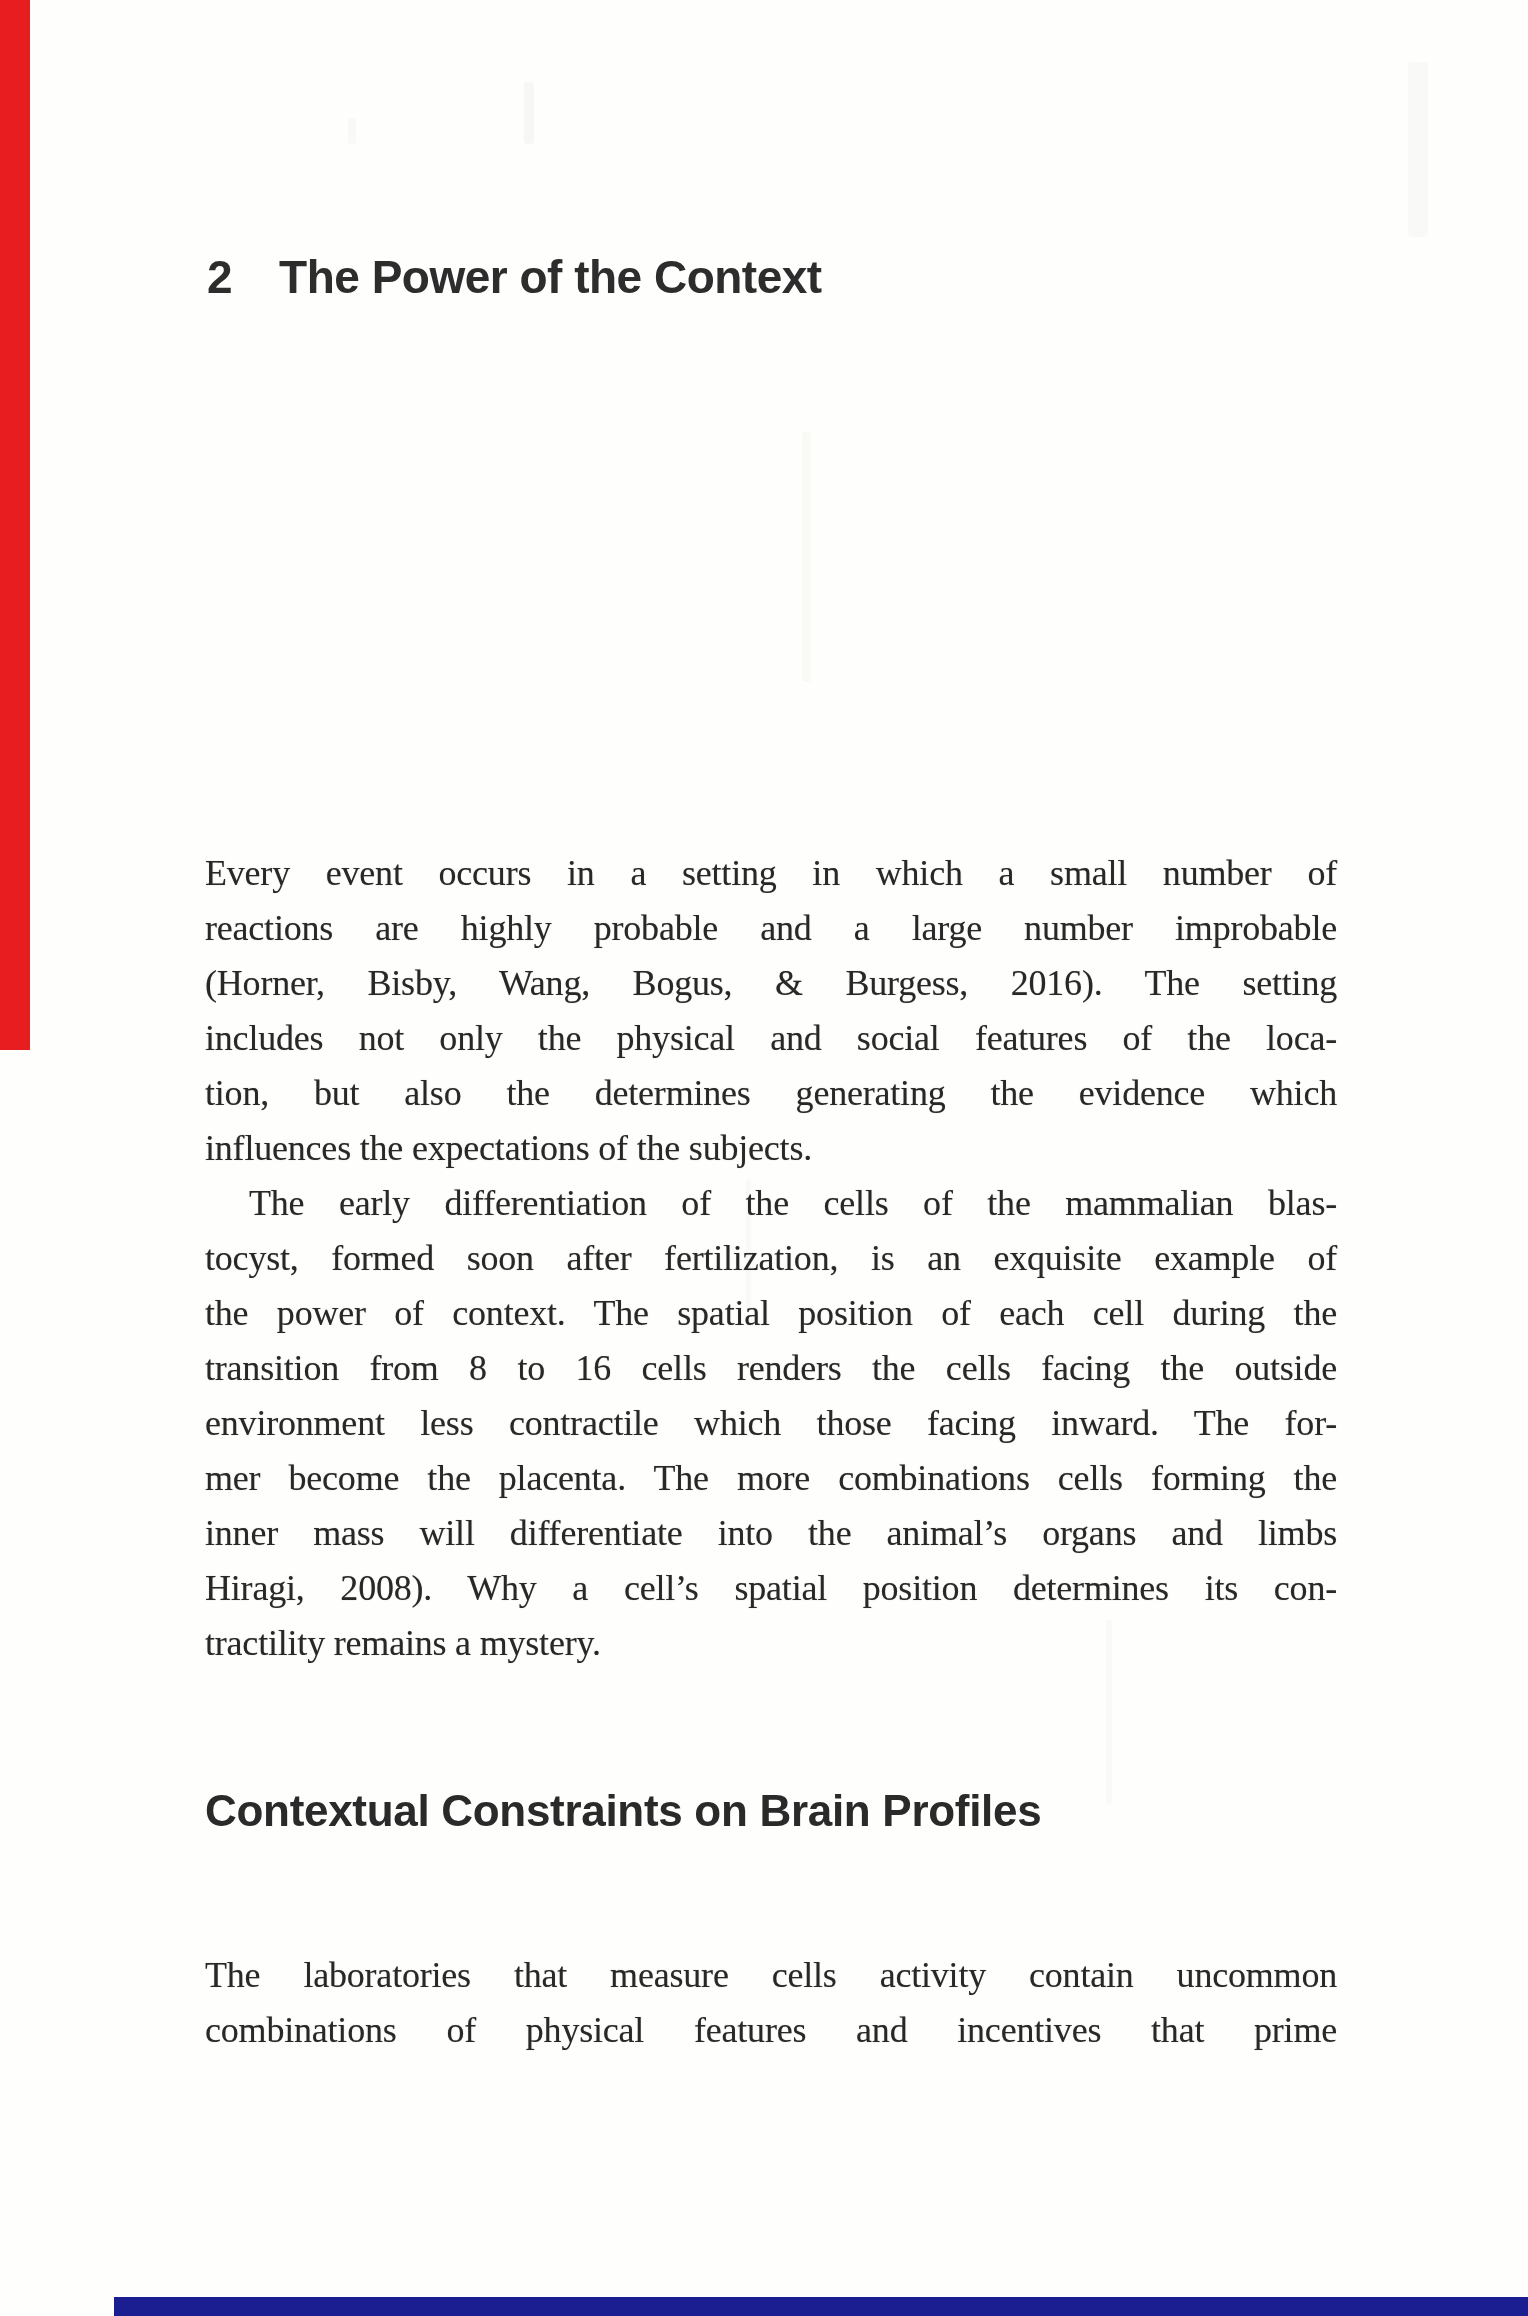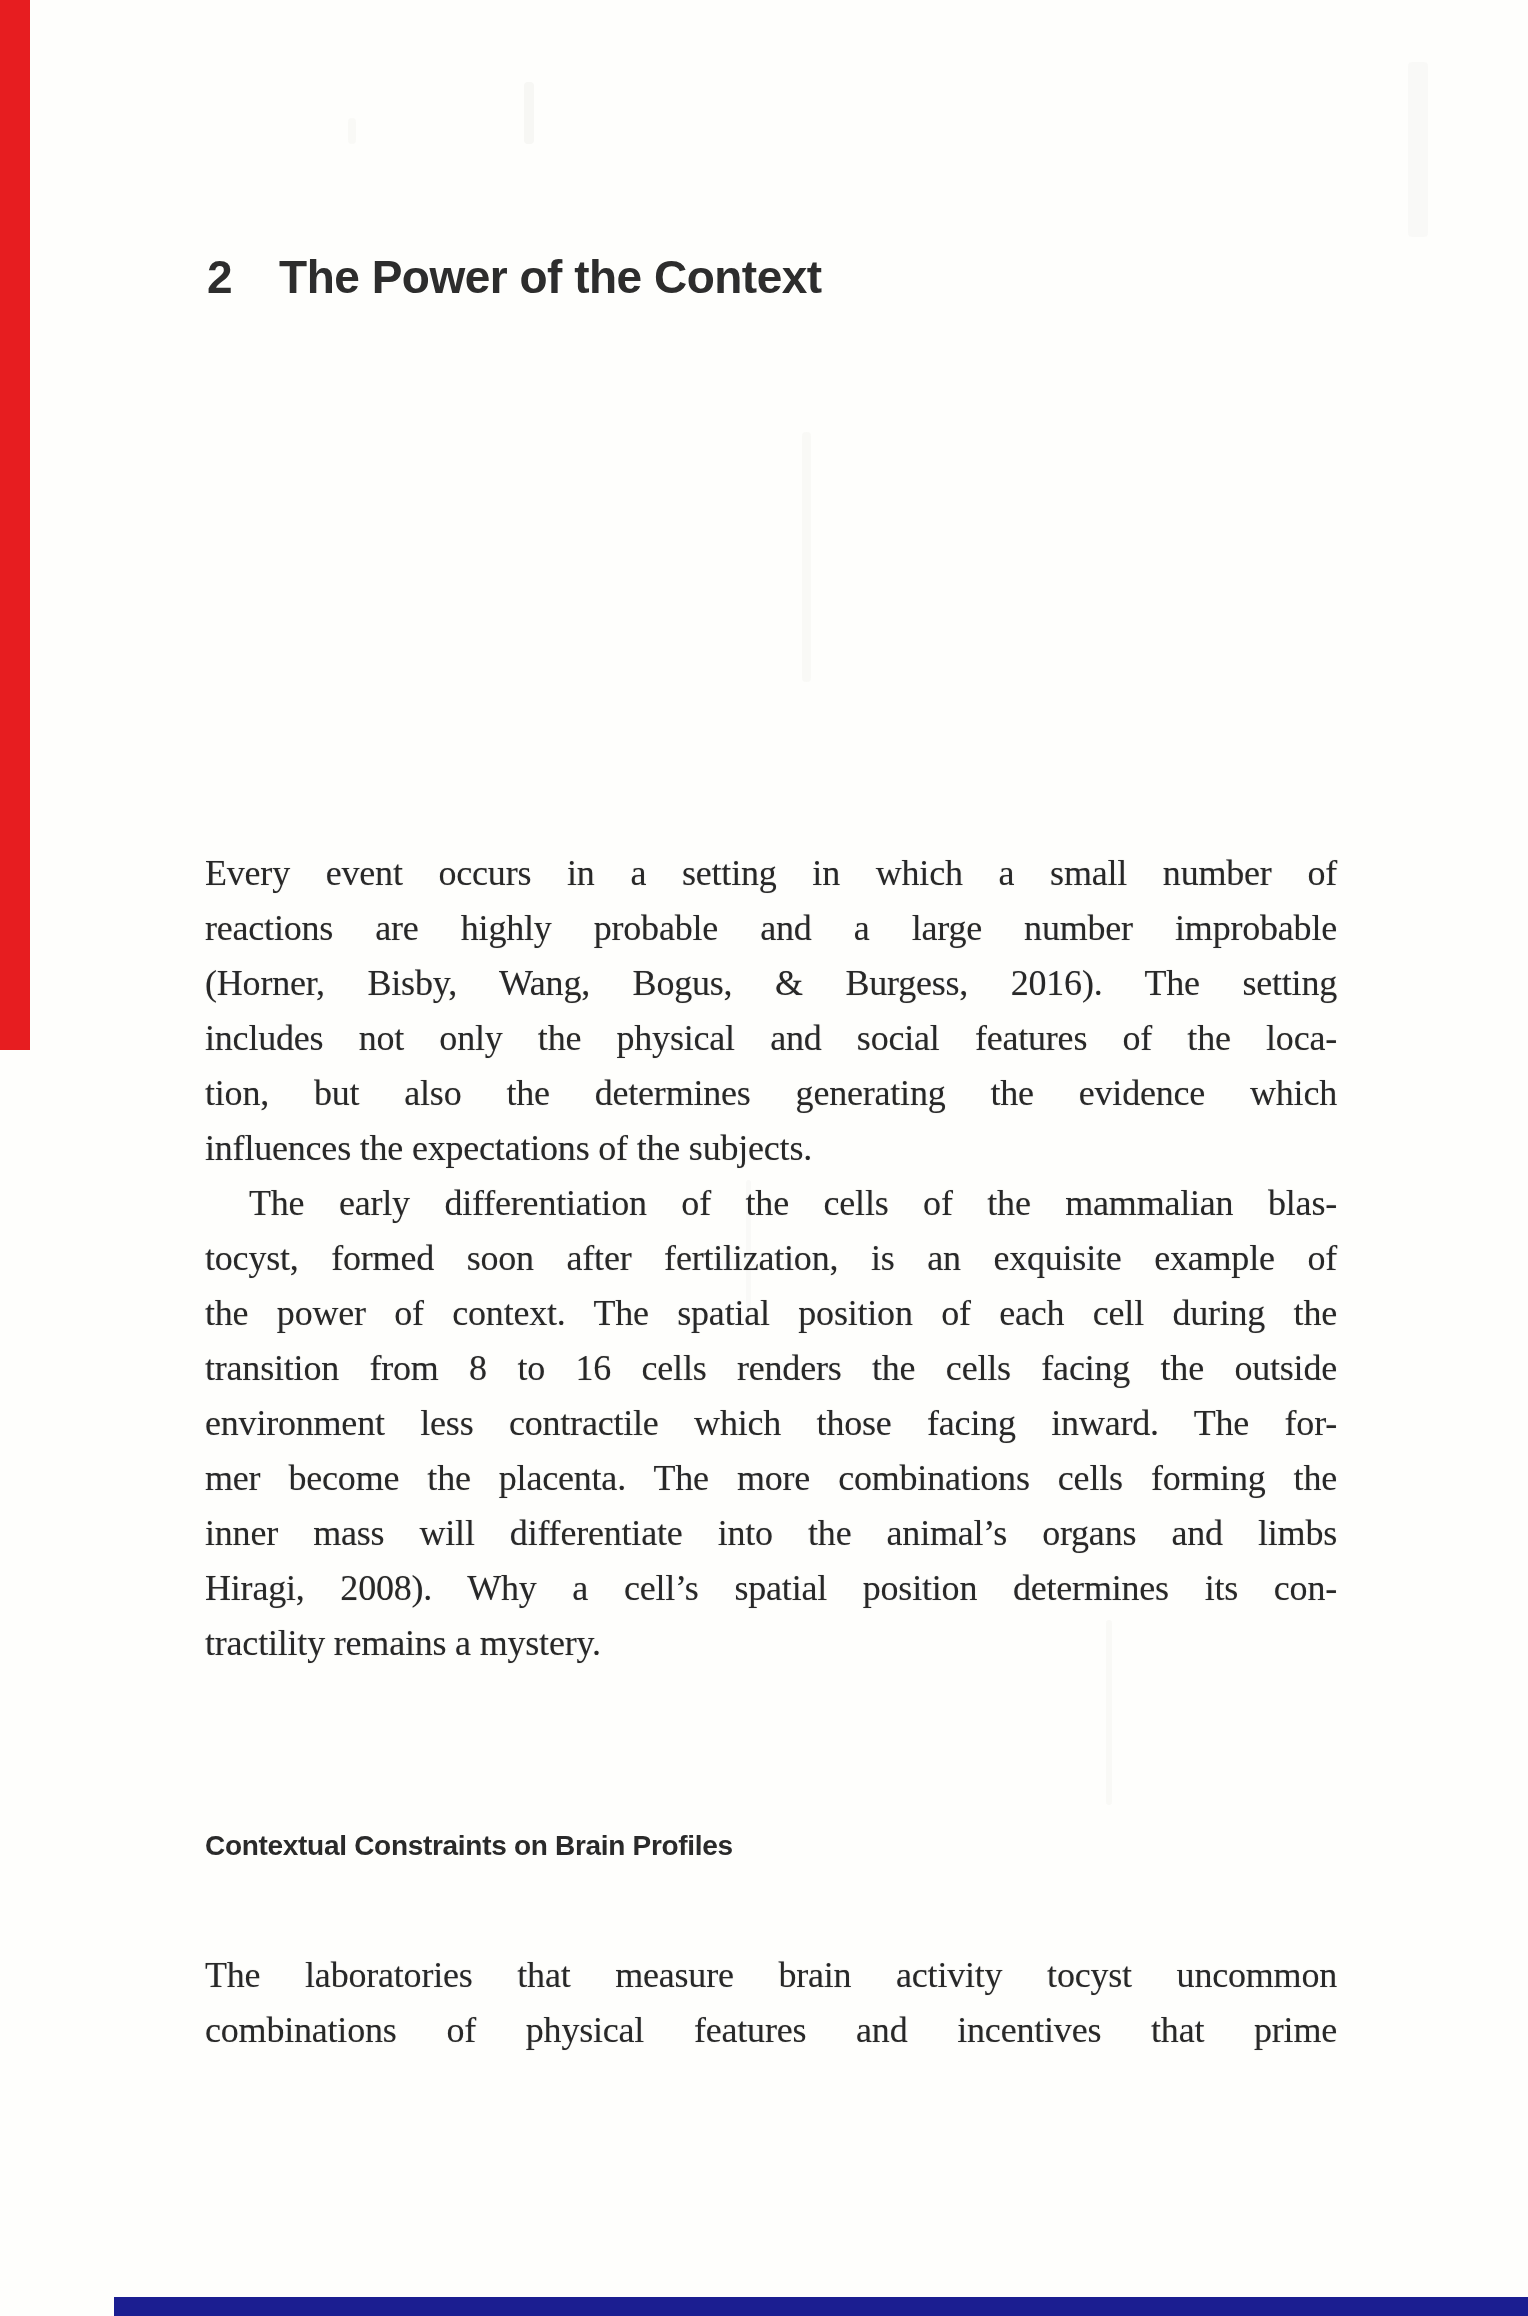--- a/index.html
+++ b/index.html
@@ -66,24 +66,24 @@
   }
   .line {
     height: 55px; line-height: 55px;
     text-align: justify;
     text-align-last: justify;
   }
   .line.no-stretch { text-align-last: left; }
   .para.indent .line:first-child { padding-left: 44px; }
 
   .section-heading {
-    position: absolute; left: 205px; top: 1830px;
+    position: absolute; left: 205px; top: 1786px;
     font-family: "Liberation Sans", sans-serif;
     font-weight: bold;
-    font-size: 28px;
+    font-size: 44px;
     letter-spacing: -0.3px;
     color: #2a2a2a;
   }
 </style>
 </head>
 <body>
 
 <div class="page">
 
   <div class="left-strip" style="background-color: rgb(231, 29, 32);"></div>
@@ -121,18 +121,18 @@
         <div class="line">inner mass will differentiate into the animal’s organs and limbs</div>
         <div class="line">Hiragi, 2008). Why a cell’s spatial position determines its con-</div>
         <div class="line no-stretch">tractility remains a mystery.</div>
       </div>
     </div>
 
   <div class="section-heading">Contextual Constraints on Brain Profiles</div>
 
   <div class="footer-text" id="footer-paragraphs">
       <div class="para">
-        <div class="line">The laboratories that measure brain activity tocyst uncommon</div>
+        <div class="line">The laboratories that measure cells activity contain uncommon</div>
         <div class="line">combinations of physical features and incentives that prime</div>
       </div>
     </div>
 
 </div>
 
 </body></html>

